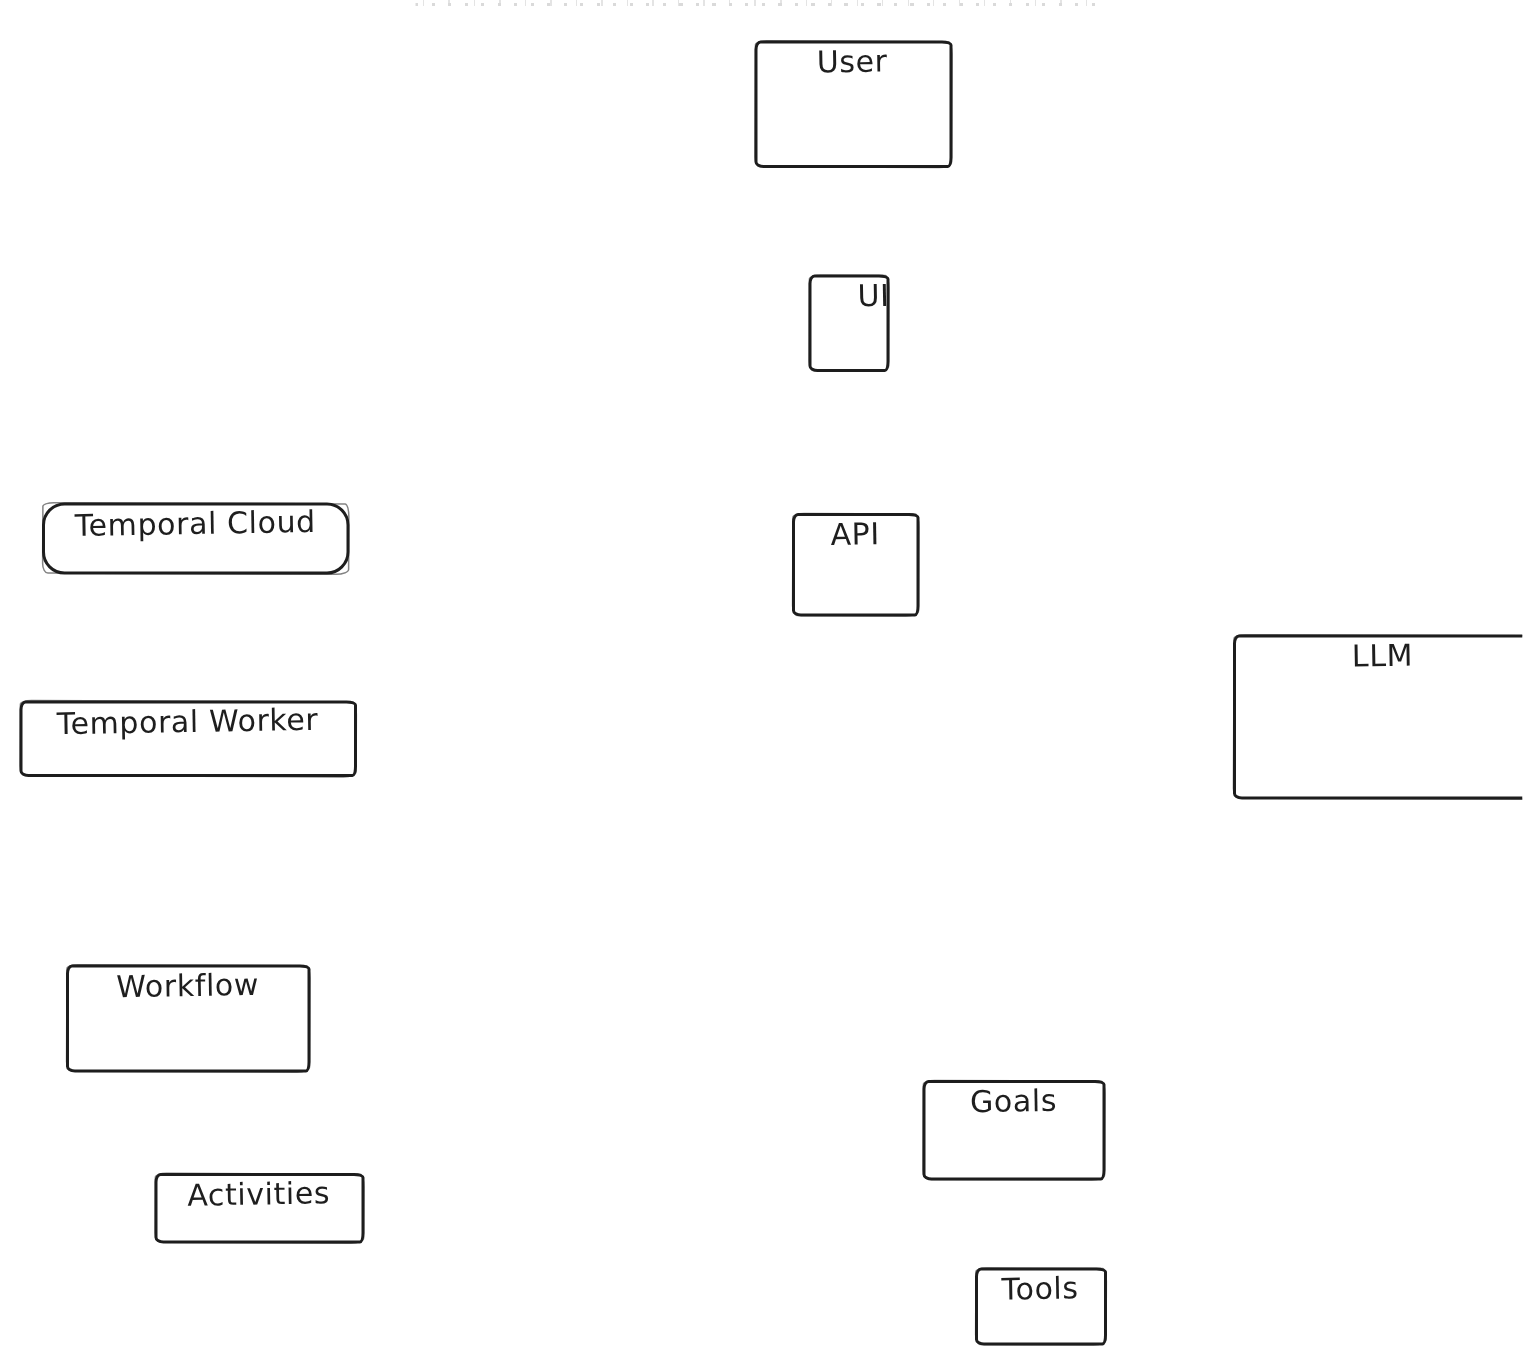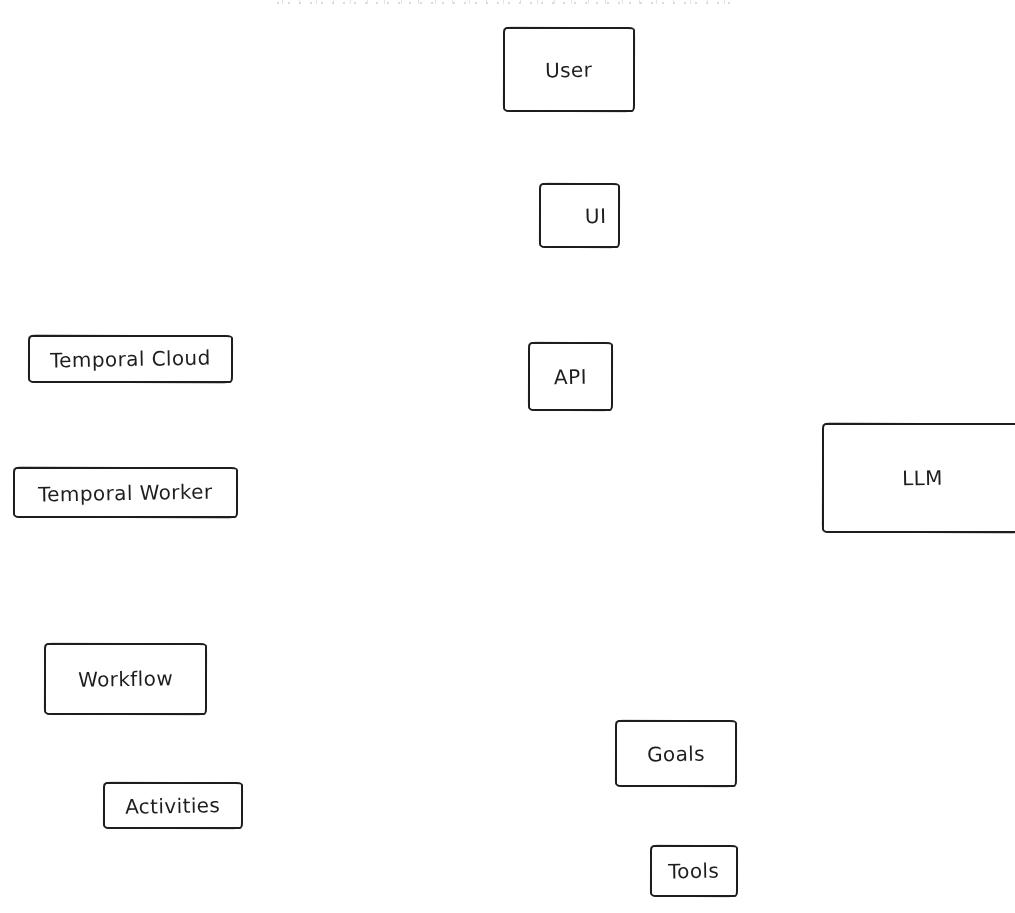--- a/index.html
+++ b/index.html
@@ -32,21 +32,20 @@
     background-repeat: no-repeat;
     background-position: 0 2px, 0 0;
   }
   .sketch-box {
     position: absolute;
     background: #ffffff;
     border: 2.5px solid #1e1e1e;
     border-radius: 4px 7px 3px 6px / 6px 3px 7px 4px;
     box-sizing: border-box;
     display: flex;
-    align-items: center;
     justify-content: center;
   }
   
   .sketch-box::before {
     content: "";
     position: absolute;
     inset: -2px;
     border: 1px solid rgba(30, 30, 30, 0.55);
     border-radius: 8px 3px 9px 4px / 3px 9px 4px 7px;
     transform: rotate(0.25deg);
@@ -62,27 +61,27 @@
   }
 </style>
 </head>
 <body>
 
 <div id="canvas">
   <div id="top-artifact"></div>
 <div class="sketch-box" style="left: 503px; top: 27px; width: 132px; height: 85px;">
     <span class="sketch-label">User</span>
   </div>
-    <div class="sketch-box" style="left: 539px; top: 183px; width: 81px; height: 65px; padding-left: 33px;">
+    <div class="sketch-box" style="left: 539px; top: 183px; width: 54px; height: 65px; padding-left: 33px;">
     <span class="sketch-label">UI</span>
   </div>
     <div class="sketch-box" style="left: 528px; top: 294px; width: 85px; height: 69px; margin-top: 48px;">
     <span class="sketch-label">API</span>
   </div>
-    <div class="sketch-box" style="left: 28px; top: 335px; width: 205px; height: 48px;">
+    <div class="sketch-box" style="left: 28px; top: 335px; width: 205px; height: 48px; border-radius: 15px;">
     <span class="sketch-label">Temporal Cloud</span>
   </div>
     <div class="sketch-box" style="left: 13px; top: 467px; width: 225px; height: 51px;">
     <span class="sketch-label">Temporal Worker</span>
   </div>
     <div class="sketch-box" style="left: 822px; top: 423px; width: 200px; height: 110px;">
     <span class="sketch-label">LLM</span>
   </div>
     <div class="sketch-box" style="left: 44px; top: 643px; width: 163px; height: 72px;">
     <span class="sketch-label">Workflow</span>

